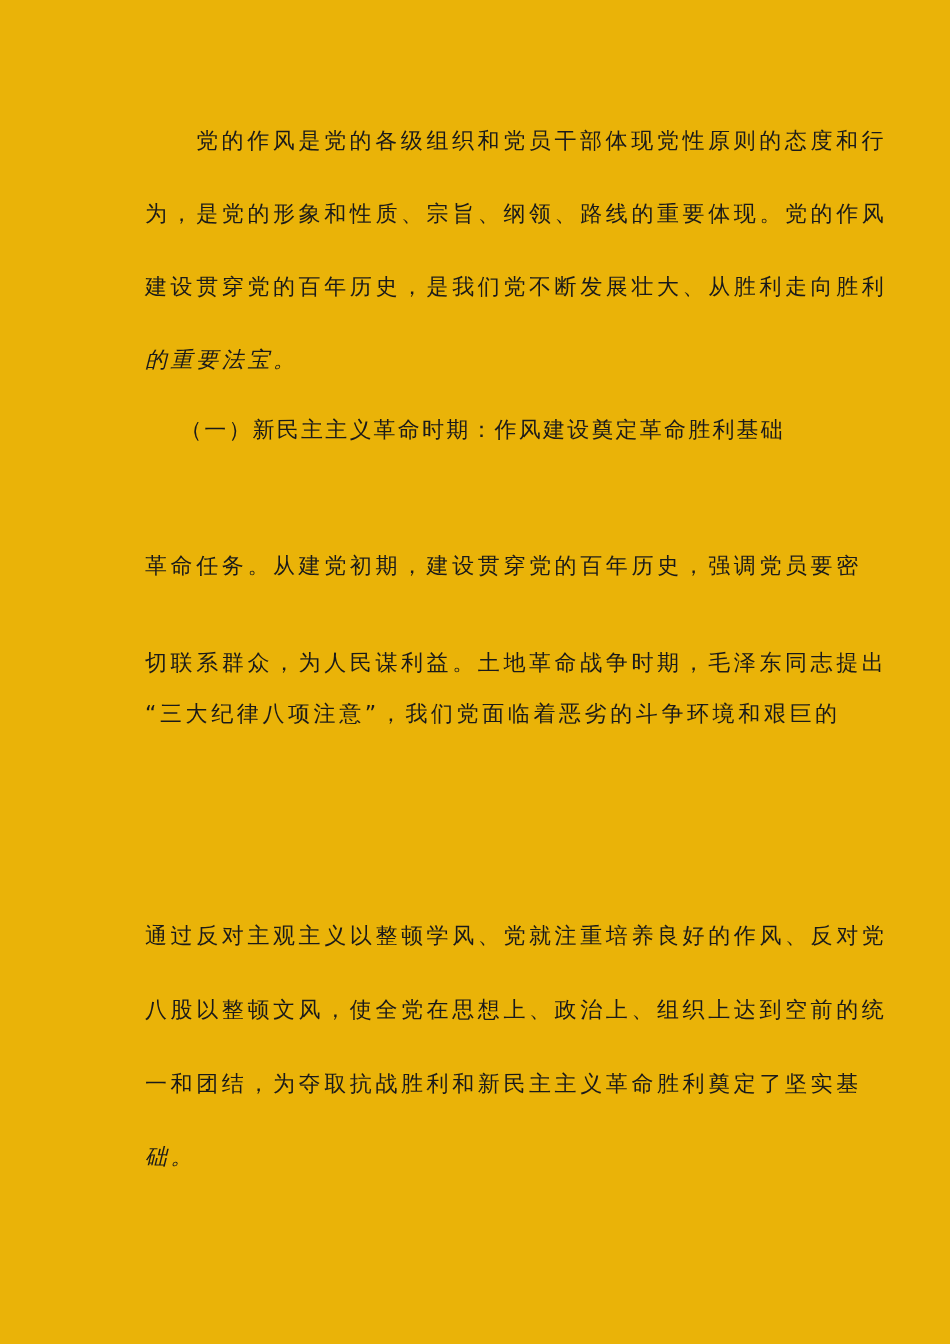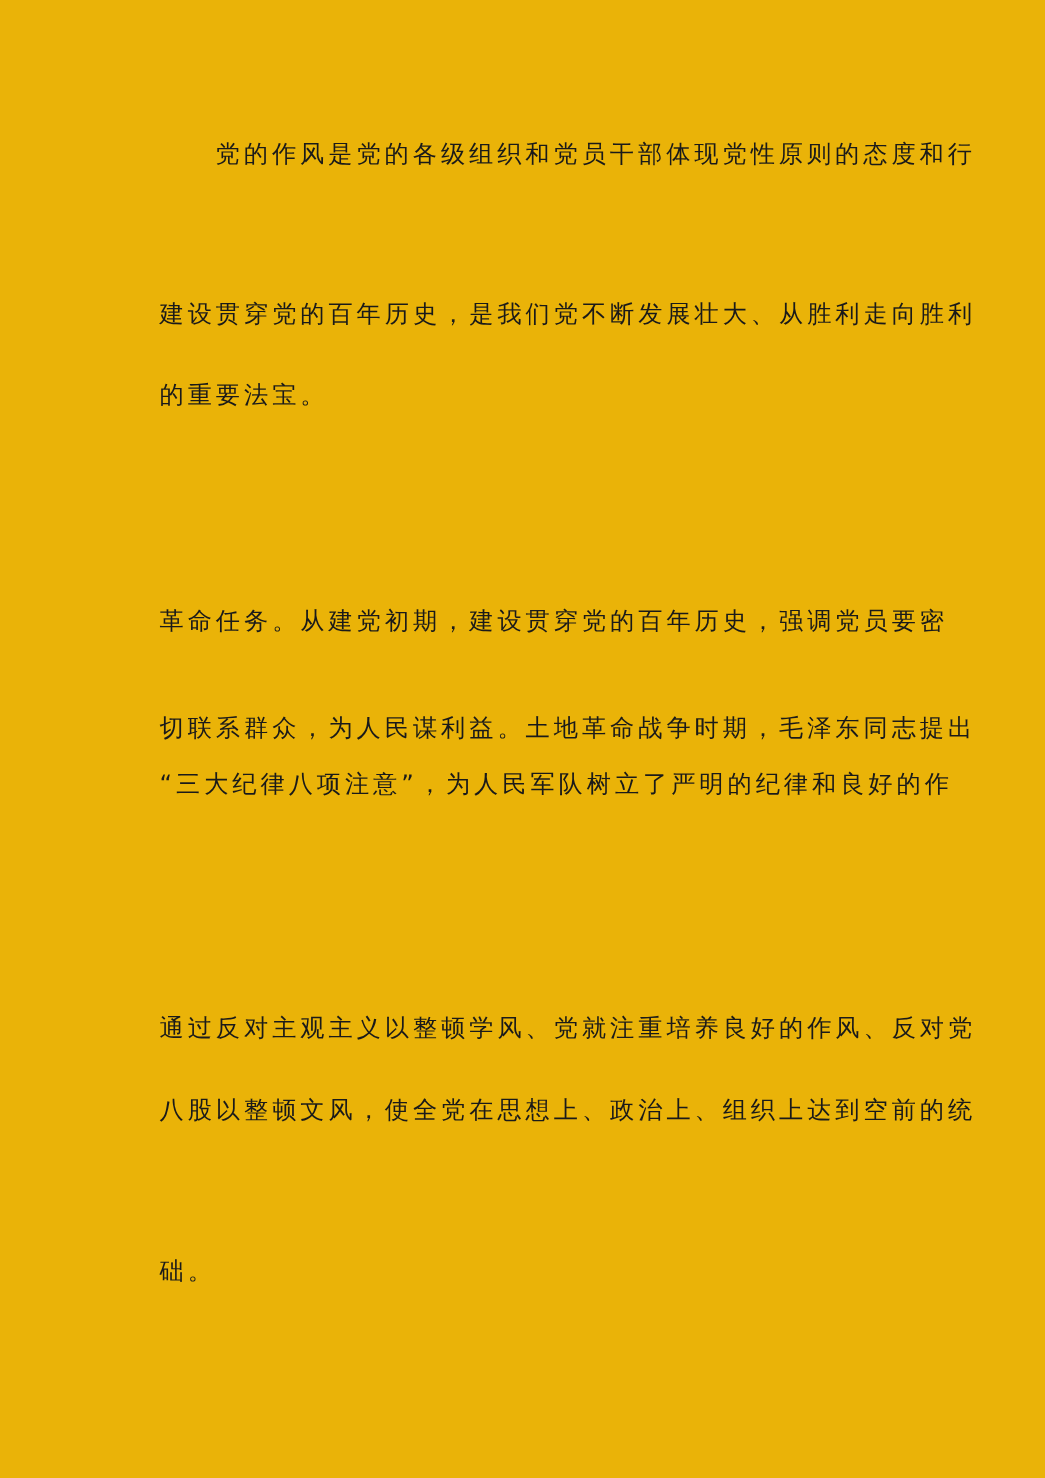--- a/index.html
+++ b/index.html
@@ -30,42 +30,46 @@
       height: 30px;
       font-size: 22px;
       line-height: 30px;
       white-space: nowrap;
       letter-spacing: 3.6px;
       text-align: justify;
       text-align-last: justify;
     }
     .line.last {
       text-align-last: left;
+      font-style: italic;
     }
     .line.indent {
       left: 196px;
       width: 611px;
     }
     .line.heading {
       left: 180px;
       width: 600px;
       text-align-last: left;
       letter-spacing: 2.2px;
     }
   </style>
 </head>
 <body>
 
 <div class="page">
 
   <div class="line indent" style="top:126px">党的作风是党的各级组织和党员干部体现党性原则的态度和行</div>
+  <div class="line" style="top:199px">为，是党的形象和性质、宗旨、纲领、路线的重要体现。党的作风</div>
   <div class="line" style="top:272px">建设贯穿党的百年历史，是我们党不断发展壮大、从胜利走向胜利</div>
   <div class="line last" style="top:345px">的重要法宝。</div>
 
+  <div class="line heading" style="top:415px">（一）新民主主义革命时期：作风建设奠定革命胜利基础</div>
 
   <div class="line" style="top:551px">革命任务。从建党初期，建设贯穿党的百年历史，强调党员要密</div>
   <div class="line" style="top:648px">切联系群众，为人民谋利益。土地革命战争时期，毛泽东同志提出</div>
-  <div class="line" style="top:699px">“三大纪律八项注意”，为人民军队树立了严明的纪律和良好的作</div>
+  <div class="line" style="top:699px">“三大纪律八项注意”，我们党面临着恶劣的斗争环境和艰巨的</div>
   <div class="line" style="top:921px">通过反对主观主义以整顿学风、党就注重培养良好的作风、反对党</div>
   <div class="line" style="top:995px">八股以整顿文风，使全党在思想上、政治上、组织上达到空前的统</div>
+  <div class="line" style="top:1069px">一和团结，为夺取抗战胜利和新民主主义革命胜利奠定了坚实基</div>
   <div class="line last" style="top:1142px">础。</div>
 
 </div>
 
 </body></html>

